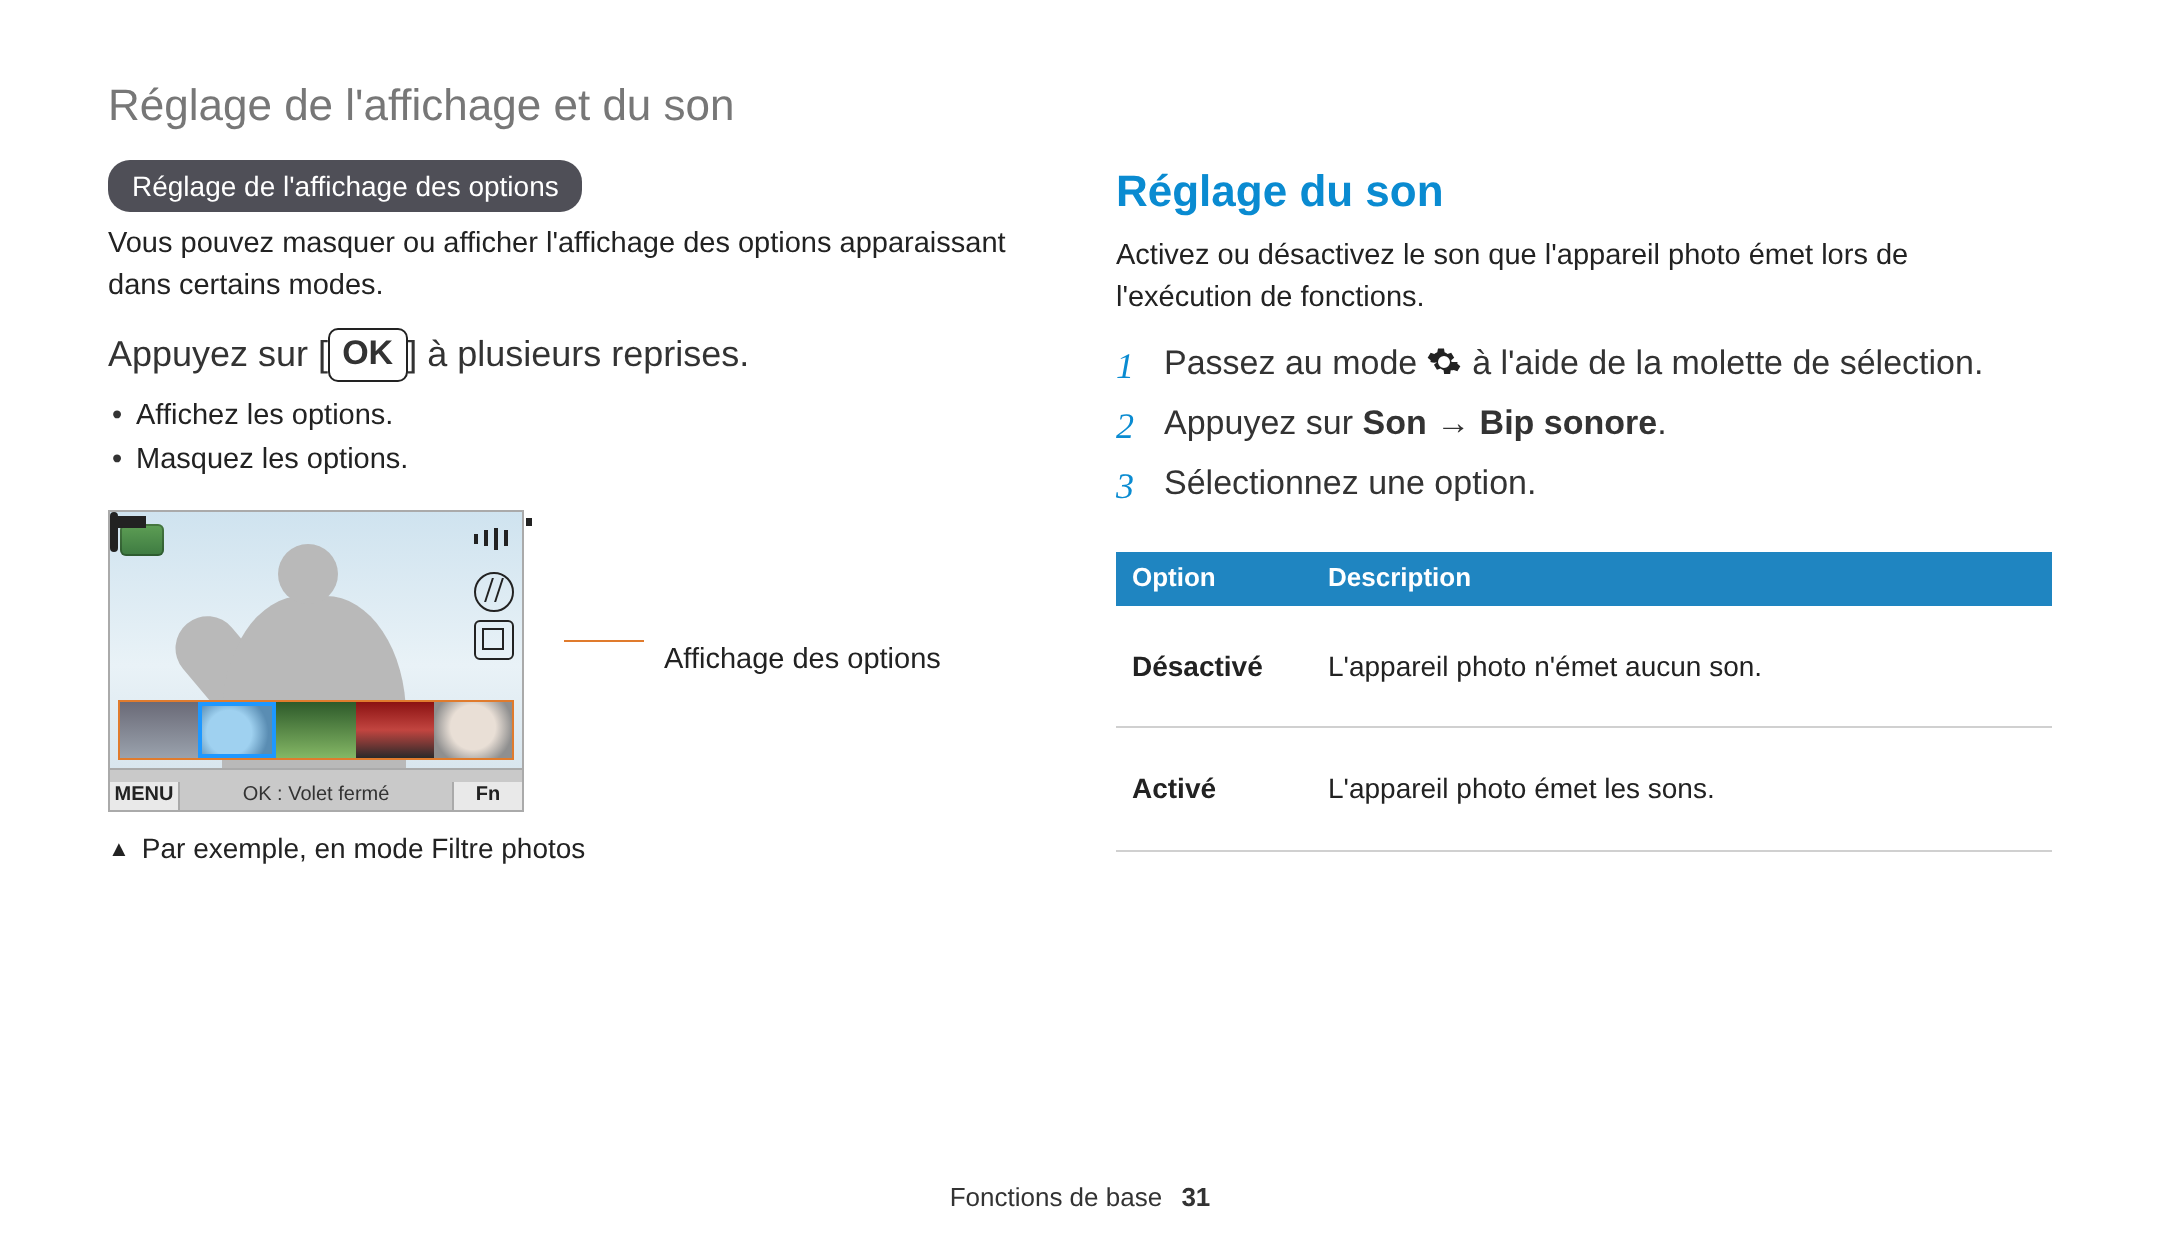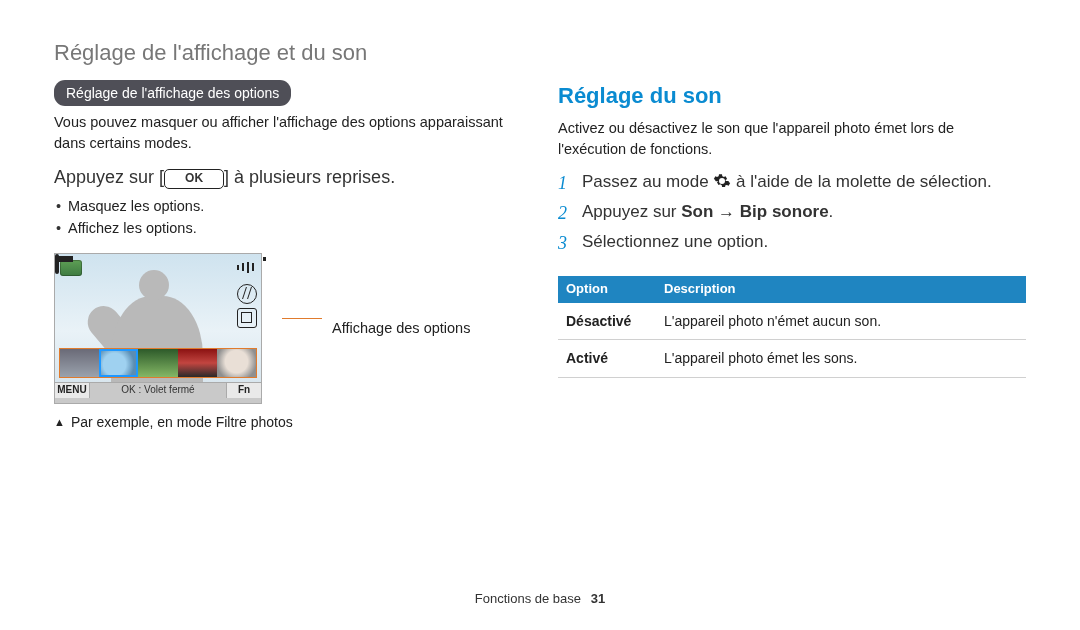--- a/index.html
+++ b/index.html
@@ -2,21 +2,21 @@
 <html><head>
 <meta charset="utf-8">
 <style>
   html,body{margin:0;padding:0;width:1080px;height:630px;font-family:"Segoe UI",Arial,sans-serif;color:#222;background:#fff}
   .page{position:relative;width:1080px;height:630px;padding:40px 54px 28px;box-sizing:border-box}
   .page-header{color:#777;font-size:22px;font-weight:400;margin-bottom:14px}
   .cols{display:flex;gap:36px}
   .col{flex:1;min-width:0;font-size:14.5px;line-height:1.45}
   .pill{display:inline-block;background:#4f4f57;color:#fff;border-radius:11px;padding:3px 12px;font-size:14px;margin-bottom:6px}
   .press-line{font-size:18px;color:#333;margin:10px 0 6px}
-  .ok-btn{display:inline-block;border:1.5px solid #222;border-radius:5px;padding:0 20px;font-weight:700;font-size:12px;position:relative;top:-1px;background:#fff}
+  .ok-btn{display:inline-block;border:1.5px solid #222;border-radius:5px;padding:0 6px;font-weight:700;font-size:17px;position:relative;top:-1px;background:#fff}
   .bullets{list-style:none;padding:0;margin:2px 0 14px 0}
   .bullets li{position:relative;padding-left:14px;margin:1px 0}
   .bullets li:before{content:"•";position:absolute;left:2px;top:0;color:#333}
   .shot-wrap{display:flex;align-items:center;gap:20px}
   .shot{width:206px;border:1px solid #aaa;background:#fff;position:relative}
   .shot-pic{position:relative;height:128px;background:linear-gradient(#cfe3ef,#e9f2f7 60%,#d9e6ee)}
   .silhouette{position:absolute;left:48px;bottom:0;width:120px;height:118px;pointer-events:none}
   .sil-head{position:absolute;left:36px;top:6px;width:30px;height:30px;border-radius:50%;background:#b9b9b9}
   .sil-body{position:absolute;left:8px;top:32px;width:92px;height:86px;border-radius:40px 40px 0 0/60px 60px 0 0;background:#b9b9b9}
   .sil-arm{position:absolute;left:8px;top:22px;width:32px;height:58px;border-radius:16px;background:#b9b9b9;transform:rotate(-40deg);transform-origin:bottom right}
@@ -34,39 +34,39 @@
   .ic-tl{position:absolute;left:5px;top:6px;width:22px;height:16px;border-radius:3px;background:linear-gradient(#5e9f55,#3d7a41);box-shadow:inset 0 0 0 1px rgba(0,0,0,.25)}
   .spotbox{position:absolute;left:4px;bottom:4px;right:4px;border:1px solid #e07b2d}
   .thumbs{display:flex}
   .thumb{flex:1;height:28px;position:relative}
   .thumb.sel{box-shadow:inset 0 0 0 2px #1e98ff}
   .t1{background:linear-gradient(#6a6a77,#9aa2ad)}
   .t2{background:radial-gradient(circle at 40% 55%,#9fd1f0 0 40%,#5a8db3 70%)}
   .t3{background:linear-gradient(#2d5a2a,#84b765)}
   .t4{background:linear-gradient(#8b1212,#c24540,#2a2a2a)}
   .t5{background:radial-gradient(circle at 50% 45%,#e9dfd6 0 45%,#8f8f8f 80%)}
-  .shot-bar{display:flex;align-items:flex-start;background:#c9c9c9;height:20px;border-top:1px solid #aaa;font-size:10px}
+  .shot-bar{display:flex;align-items:flex-end;background:#c9c9c9;height:20px;border-top:1px solid #aaa;font-size:10px}
   .sbtn{width:34px;text-align:center;font-weight:700}
   .sbtn.menu{background:#e9e9e9;border-right:1px solid #aaa}
   .sbtn.fn{background:#e9e9e9;border-left:1px solid #aaa}
   .stext{flex:1;text-align:center;color:#333}
   .pointer{display:flex;gap:10px}
   .pointer .line{width:40px;height:1px;background:#e07b2d}
   .pointer-label{font-size:14.5px}
   .caption{font-size:14px;margin-top:8px}
   .caption .tri{display:inline-block;margin-right:6px;transform:translateY(-1px);font-size:11px}
   .h-blue{color:#0a8bd1;font-weight:700;font-size:22px;margin:0 0 6px}
   .steps{margin:10px 0 12px}
   .step{display:flex;gap:10px;margin:4px 0;font-size:17px;color:#333;align-items:flex-start}
   .step .n{font-style:italic;color:#0a8bd1;font-family:Georgia,"Times New Roman",serif;font-size:18px;min-width:14px}
   .gear{display:inline-block;width:18px;height:18px;vertical-align:-3px}
   .bold{font-weight:700}
   table.opt{border-collapse:collapse;width:100%;margin-top:20px}
   table.opt th{background:#1f85c1;color:#fff;text-align:left;font-weight:700;font-size:13px;padding:4px 8px}
-  table.opt td{border-bottom:1px solid #d0d0d0;padding:8px 8px;font-size:14px}
+  table.opt td{border-bottom:1px solid #d0d0d0;padding:20px 8px;font-size:14px}
   table.opt td.k{font-weight:700;color:#222;width:82px}
   .footer{position:absolute;left:0;right:0;bottom:24px;text-align:center;font-size:13px;color:#333}
   .footer .pg{font-weight:700;margin-left:6px}
 </style>
 </head>
 <body>
 
 <div class="page">
   <div class="page-header">Réglage de l'affichage et du son</div>
 
@@ -74,22 +74,22 @@
 
     <div class="col">
       <div class="pill">Réglage de l'affichage des options</div>
       <div>Vous pouvez masquer ou afficher l'affichage des options apparaissant dans certains modes.</div>
 
       <div class="press-line">
         <span>Appuyez sur [</span><span class="ok-btn">OK</span><span>] à plusieurs reprises.</span>
       </div>
 
       <ul class="bullets">
+        <li>Affichez les options.</li>
         <li>Masquez les options.</li>
-        <li>Affichez les options.</li>
       </ul>
 
       <div class="shot-wrap">
         <div class="shot">
           <div class="shot-pic">
             <span class="ic-tl"></span>
             <span class="ic-batt"></span>
             <span class="ic ic-a">
               <span class="bar b1"></span>
                 <span class="bar b2"></span>

